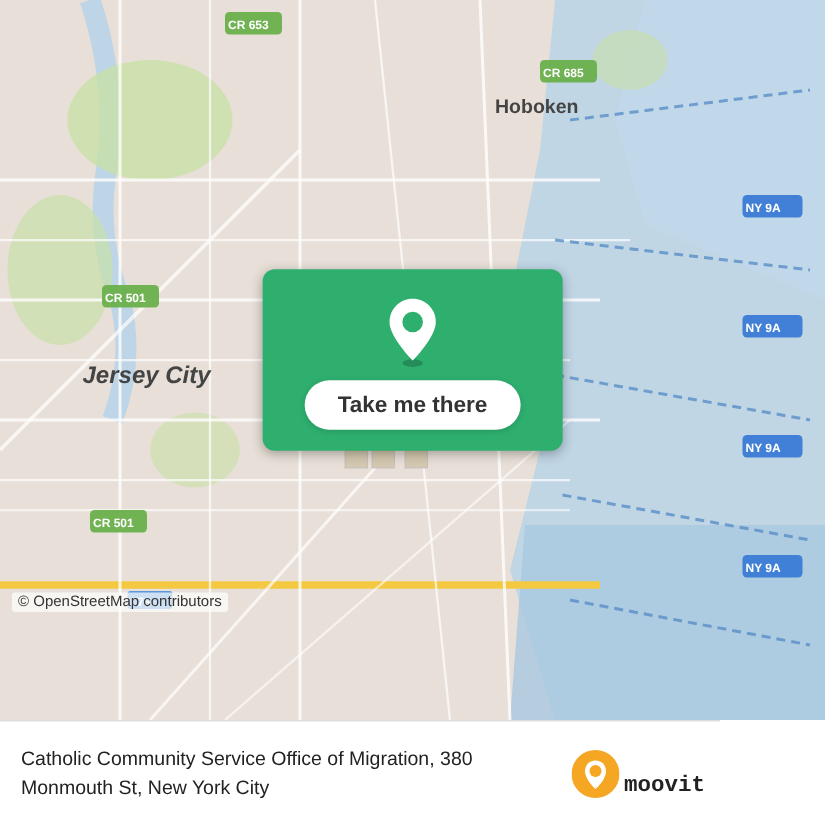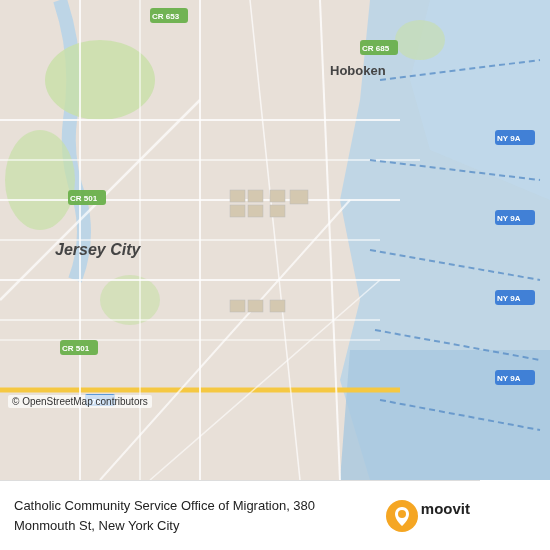--- a/index.html
+++ b/index.html
@@ -83,24 +83,25 @@
     }
 
     #footer-title {
       font-size: 13px;
       color: #222;
       line-height: 1.4;
     }
 
     #footer-logo {
       display: flex;
-      align-items: flex-start;
+      align-items: flex-end;
       gap: 3px;
       flex-shrink: 0;
       margin-left: 10px;
+      font-family: Liberation Mono, monospace;
     }
 
     #moovit-icon {
       width: 32px;
       height: 32px;
     }
 
     #moovit-text {
       font-size: 15px;
       font-weight: bold;
@@ -203,20 +204,32 @@
     <rect x="290" y="190" width="18" height="14" fill="#d4c8b0" stroke="#bbb" stroke-width="0.5"></rect>
     <rect x="230" y="300" width="15" height="12" fill="#d4c8b0" stroke="#bbb" stroke-width="0.5"></rect>
     <rect x="248" y="300" width="15" height="12" fill="#d4c8b0" stroke="#bbb" stroke-width="0.5"></rect>
     <rect x="270" y="300" width="15" height="12" fill="#d4c8b0" stroke="#bbb" stroke-width="0.5"></rect>
   </svg>
 
   <div id="osm-attribution">
     <span>© OpenStreetMap contributors</span>
   </div>
 
+  <div id="button-overlay">
+    <div id="green-box">
+
+      <svg id="location-pin" viewBox="0 0 48 56" xmlns="http://www.w3.org/2000/svg">
+        <ellipse cx="24" cy="52" rx="8" ry="3" fill="rgba(0,0,0,0.2)"></ellipse>
+        <path d="M24 2 C14 2 6 10 6 20 C6 32 24 50 24 50 C24 50 42 32 42 20 C42 10 34 2 24 2Z" fill="white"></path>
+        <circle cx="24" cy="20" r="8" fill="#2eaf6e"></circle>
+      </svg>
+
+      <button id="take-me-there-btn">Take me there</button>
+    </div>
+  </div>
 </div>
 
 <div id="footer">
   <div id="footer-text-block">
     <span id="footer-title">Catholic Community Service Office of Migration, 380 Monmouth St, New York City</span>
   </div>
 
   <div id="footer-logo">
 
     <svg id="moovit-icon" viewBox="0 0 32 32" xmlns="http://www.w3.org/2000/svg">

